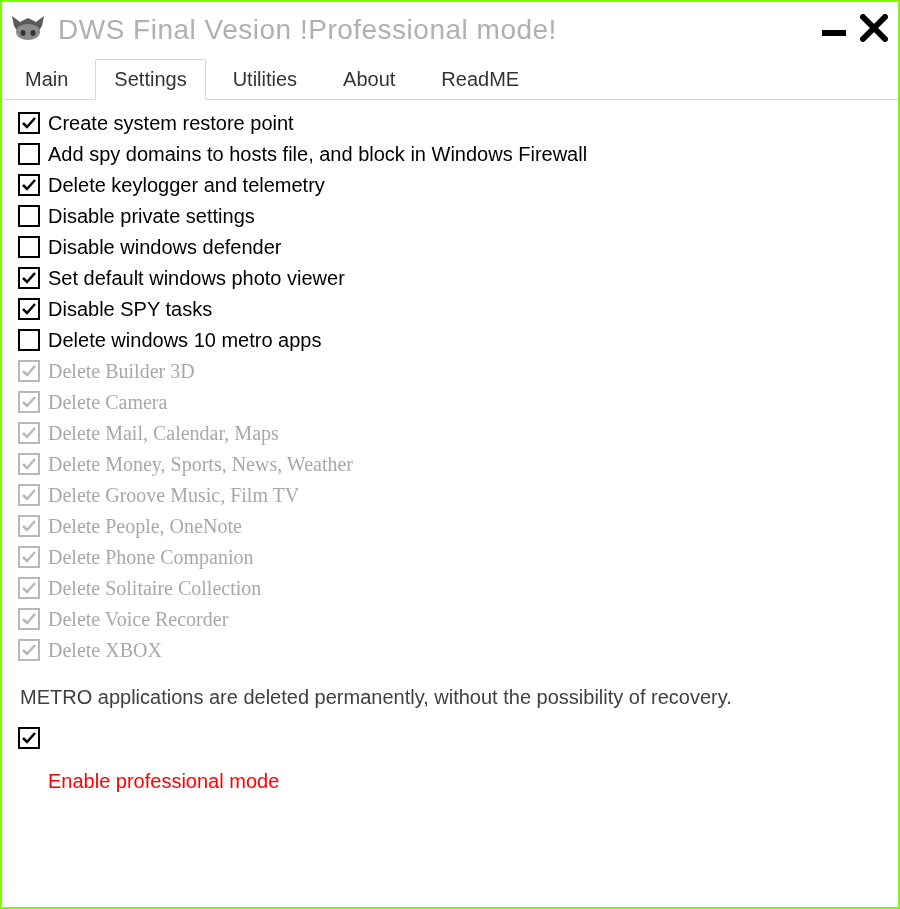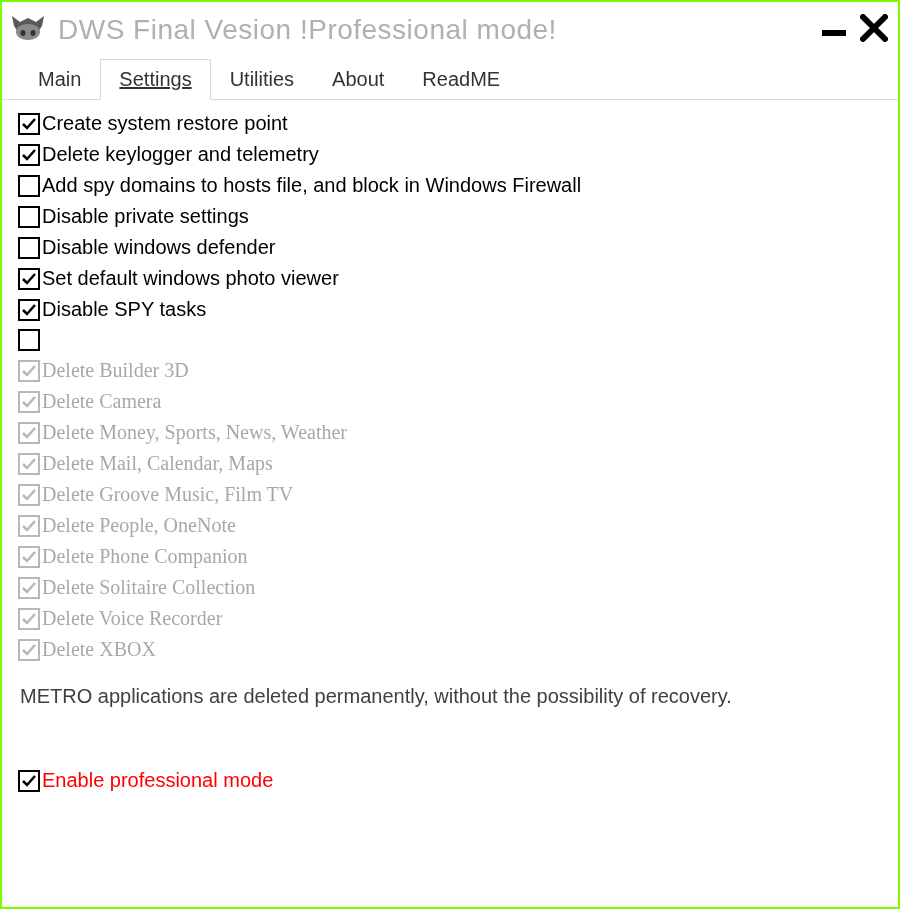--- a/index.html
+++ b/index.html
@@ -48,46 +48,46 @@
     .min-btn, .close-btn {
       cursor: pointer;
     }
     .min-btn svg, .close-btn svg {
       width: 28px;
       height: 28px;
     }
     .tabs {
       display: flex;
       border-bottom: 1px solid #d8d8d8;
-      padding-left: 17px;
+      padding-left: 4px;
+      gap: 8px;
     }
     .tab {
       padding: 8px 18px 8px 18px;
       font-size: 20px;
       color: #333;
       cursor: pointer;
       border: 1px solid transparent;
       border-bottom: none;
       position: relative;
       bottom: -1px;
     }
     .tab.active {
       background: #ffffff;
       border: 1px solid #d8d8d8;
       border-bottom: 1px solid #ffffff;
-      text-decoration: underline;
     }
     .content {
       padding: 12px 16px 12px 16px;
     }
     .checkbox-row {
       display: flex;
-      align-items: flex-end;
+      align-items: flex-start;
       margin-bottom: 8px;
-      gap: 2px;
+      gap: 8px;
     }
     .checkbox {
       width: 22px;
       height: 22px;
       border: 2px solid #000;
       background: #fff;
       flex-shrink: 0;
       cursor: pointer;
       display: flex;
       align-items: center;
@@ -171,34 +171,34 @@
         <div class="checkbox checked">
           <span class="check">
             <svg viewBox="0 0 16 16">
               <path d="M2 8 L6 12 L14 3" stroke="#000" stroke-width="2.5" fill="none"></path>
             </svg>
           </span>
         </div>
         <span class="cb-label">Create system restore point</span>
       </div>
       <div class="checkbox-row">
-        <div class="checkbox checked">
-          <span class="check">
-            <svg viewBox="0 0 16 16">
-              <path d="M2 8 L6 12 L14 3" stroke="#000" stroke-width="2.5" fill="none"></path>
-            </svg>
-          </span>
-        </div>
-        <span class="cb-label">Delete keylogger and telemetry</span>
-      </div>
-      <div class="checkbox-row">
         <div class="checkbox"></div>
         <span class="cb-label">Add spy domains to hosts file, and block in Windows Firewall</span>
       </div>
       <div class="checkbox-row">
+        <div class="checkbox checked">
+          <span class="check">
+            <svg viewBox="0 0 16 16">
+              <path d="M2 8 L6 12 L14 3" stroke="#000" stroke-width="2.5" fill="none"></path>
+            </svg>
+          </span>
+        </div>
+        <span class="cb-label">Delete keylogger and telemetry</span>
+      </div>
+      <div class="checkbox-row">
         <div class="checkbox"></div>
         <span class="cb-label">Disable private settings</span>
       </div>
       <div class="checkbox-row">
         <div class="checkbox"></div>
         <span class="cb-label">Disable windows defender</span>
       </div>
       <div class="checkbox-row">
         <div class="checkbox checked">
           <span class="check">
@@ -214,20 +214,21 @@
           <span class="check">
             <svg viewBox="0 0 16 16">
               <path d="M2 8 L6 12 L14 3" stroke="#000" stroke-width="2.5" fill="none"></path>
             </svg>
           </span>
         </div>
         <span class="cb-label">Disable SPY tasks</span>
       </div>
       <div class="checkbox-row">
         <div class="checkbox"></div>
+        <span class="cb-label">Delete windows 10 metro apps</span>
       </div>
       <div class="checkbox-row">
         <div class="checkbox checked disabled">
           <span class="check">
             <svg viewBox="0 0 16 16">
               <path d="M2 8 L6 12 L14 3" stroke="#000" stroke-width="2.5" fill="none"></path>
             </svg>
           </span>
         </div>
         <span class="cb-label disabled">Delete Builder 3D</span>
@@ -243,31 +244,31 @@
         <span class="cb-label disabled">Delete Camera</span>
       </div>
       <div class="checkbox-row">
         <div class="checkbox checked disabled">
           <span class="check">
             <svg viewBox="0 0 16 16">
               <path d="M2 8 L6 12 L14 3" stroke="#000" stroke-width="2.5" fill="none"></path>
             </svg>
           </span>
         </div>
+        <span class="cb-label disabled">Delete Mail, Calendar, Maps</span>
+      </div>
+      <div class="checkbox-row">
+        <div class="checkbox checked disabled">
+          <span class="check">
+            <svg viewBox="0 0 16 16">
+              <path d="M2 8 L6 12 L14 3" stroke="#000" stroke-width="2.5" fill="none"></path>
+            </svg>
+          </span>
+        </div>
         <span class="cb-label disabled">Delete Money, Sports, News, Weather</span>
-      </div>
-      <div class="checkbox-row">
-        <div class="checkbox checked disabled">
-          <span class="check">
-            <svg viewBox="0 0 16 16">
-              <path d="M2 8 L6 12 L14 3" stroke="#000" stroke-width="2.5" fill="none"></path>
-            </svg>
-          </span>
-        </div>
-        <span class="cb-label disabled">Delete Mail, Calendar, Maps</span>
       </div>
       <div class="checkbox-row">
         <div class="checkbox checked disabled">
           <span class="check">
             <svg viewBox="0 0 16 16">
               <path d="M2 8 L6 12 L14 3" stroke="#000" stroke-width="2.5" fill="none"></path>
             </svg>
           </span>
         </div>
         <span class="cb-label disabled">Delete Groove Music, Film TV</span>

